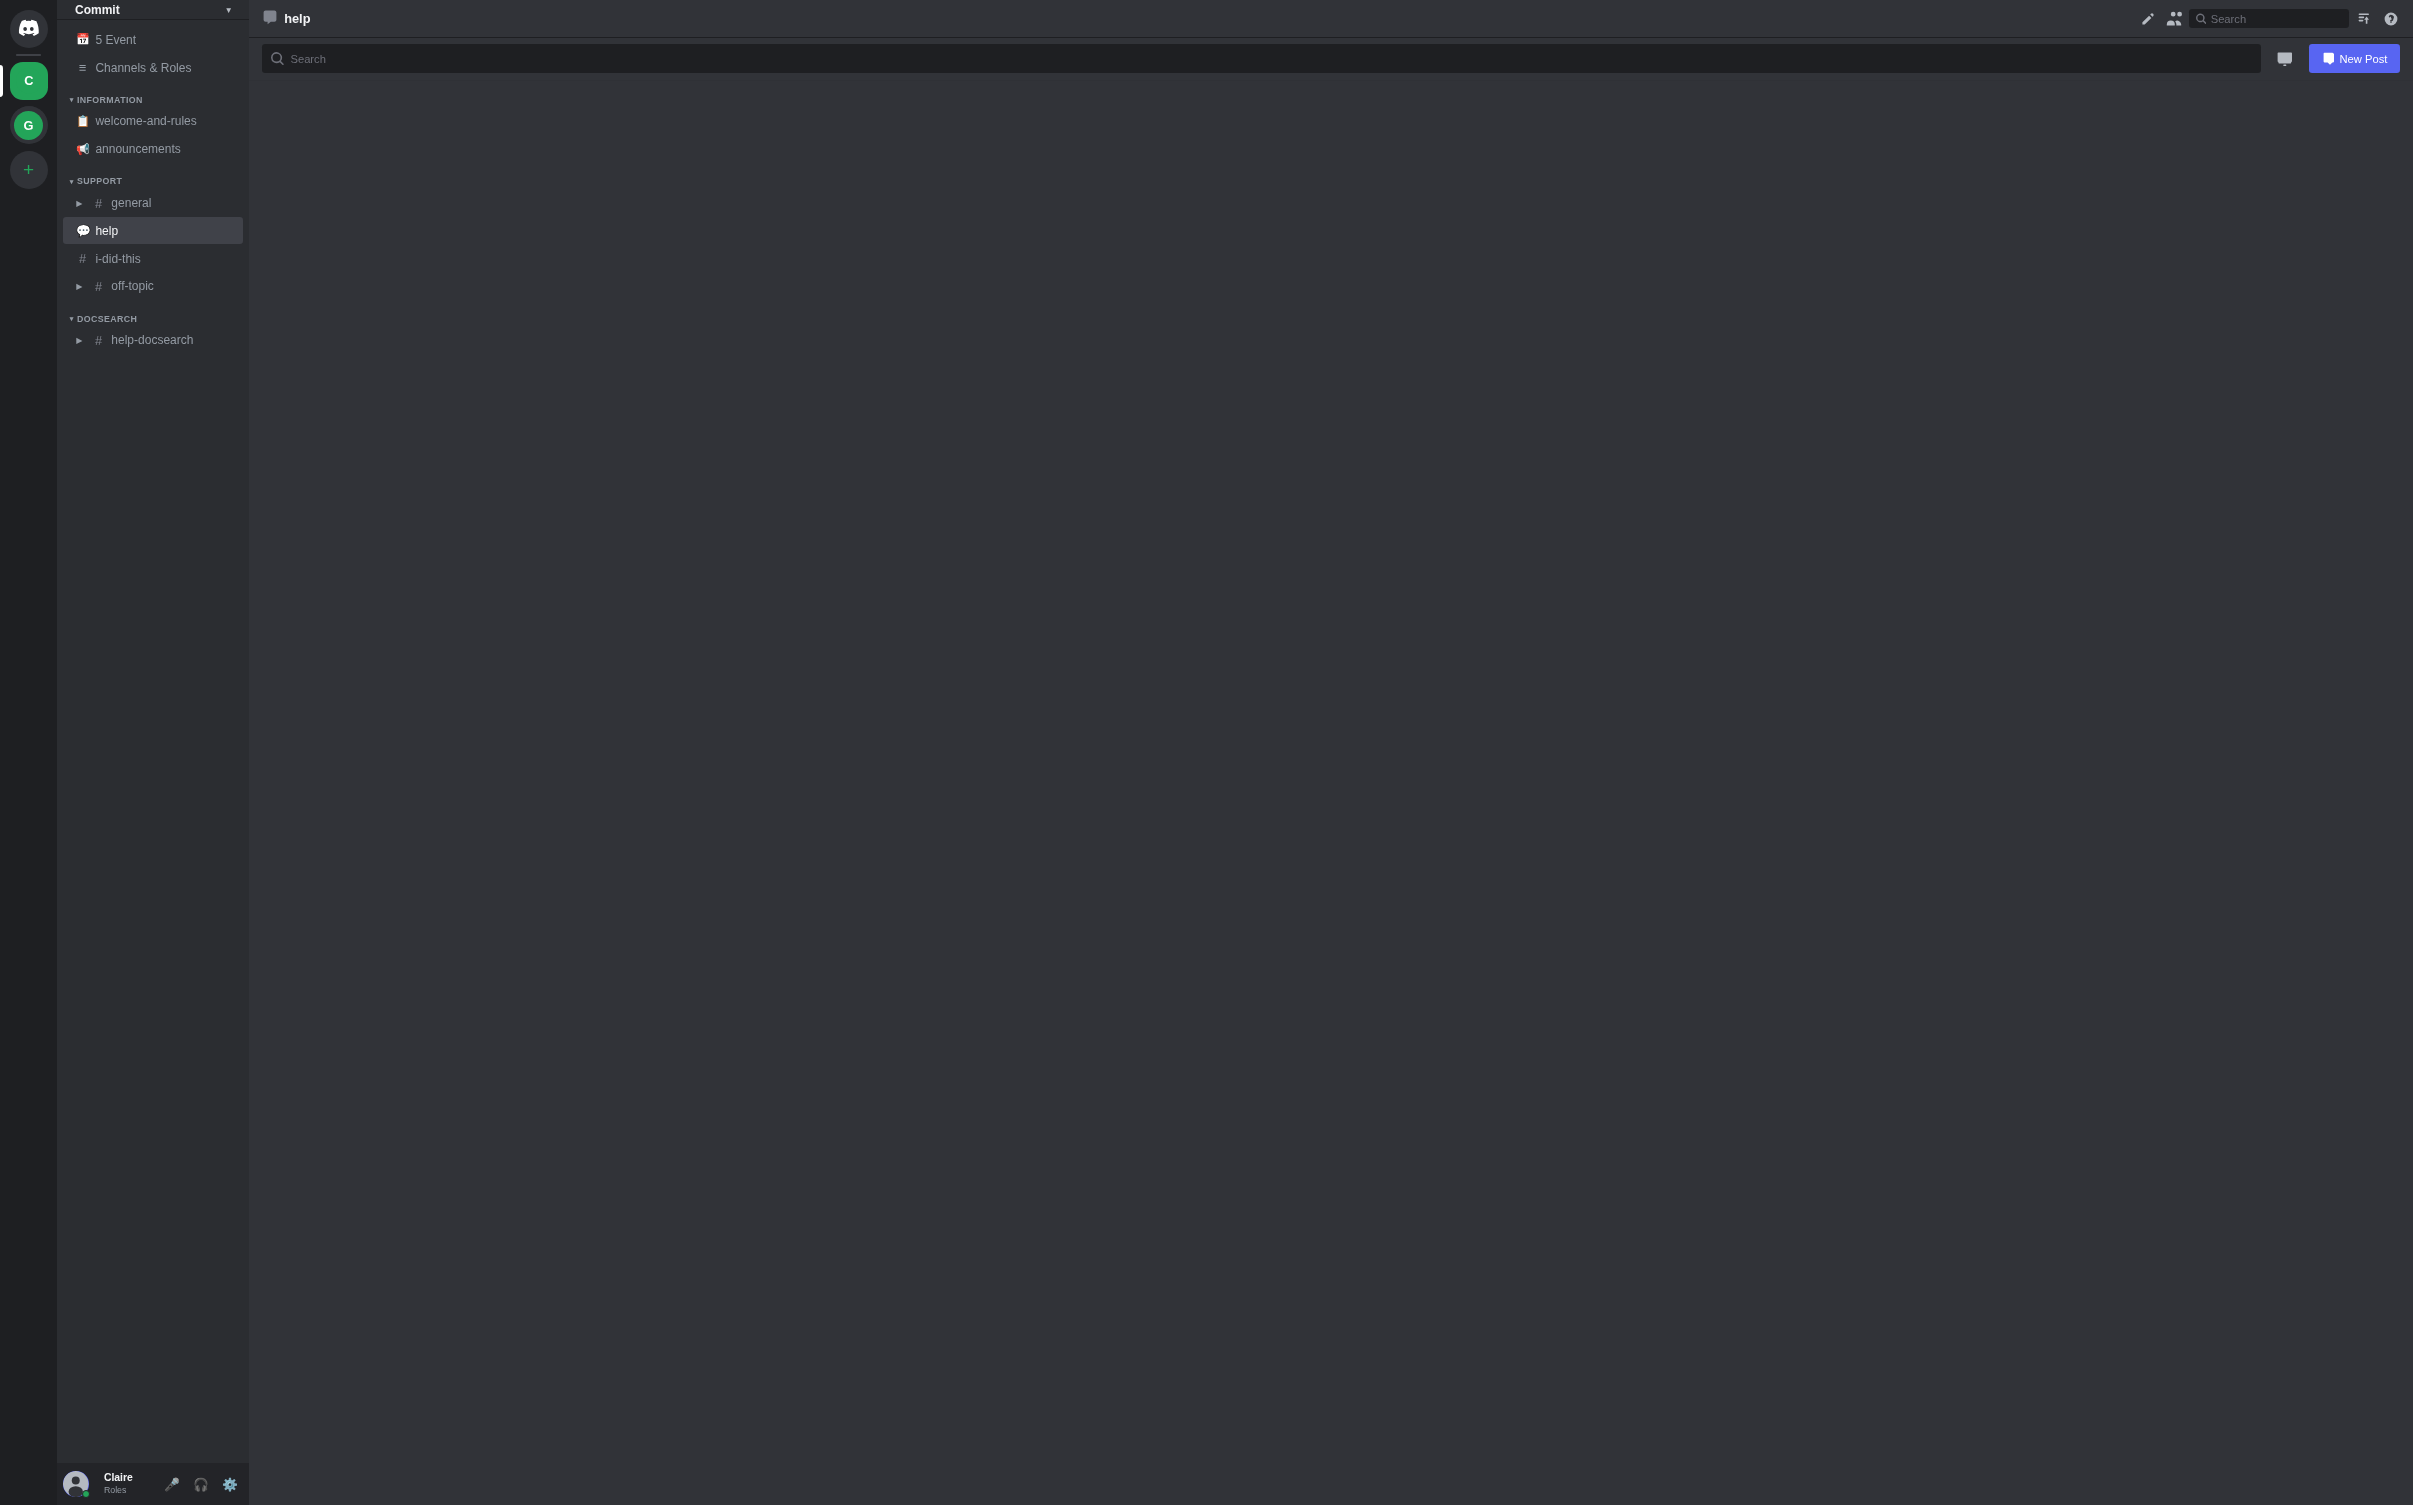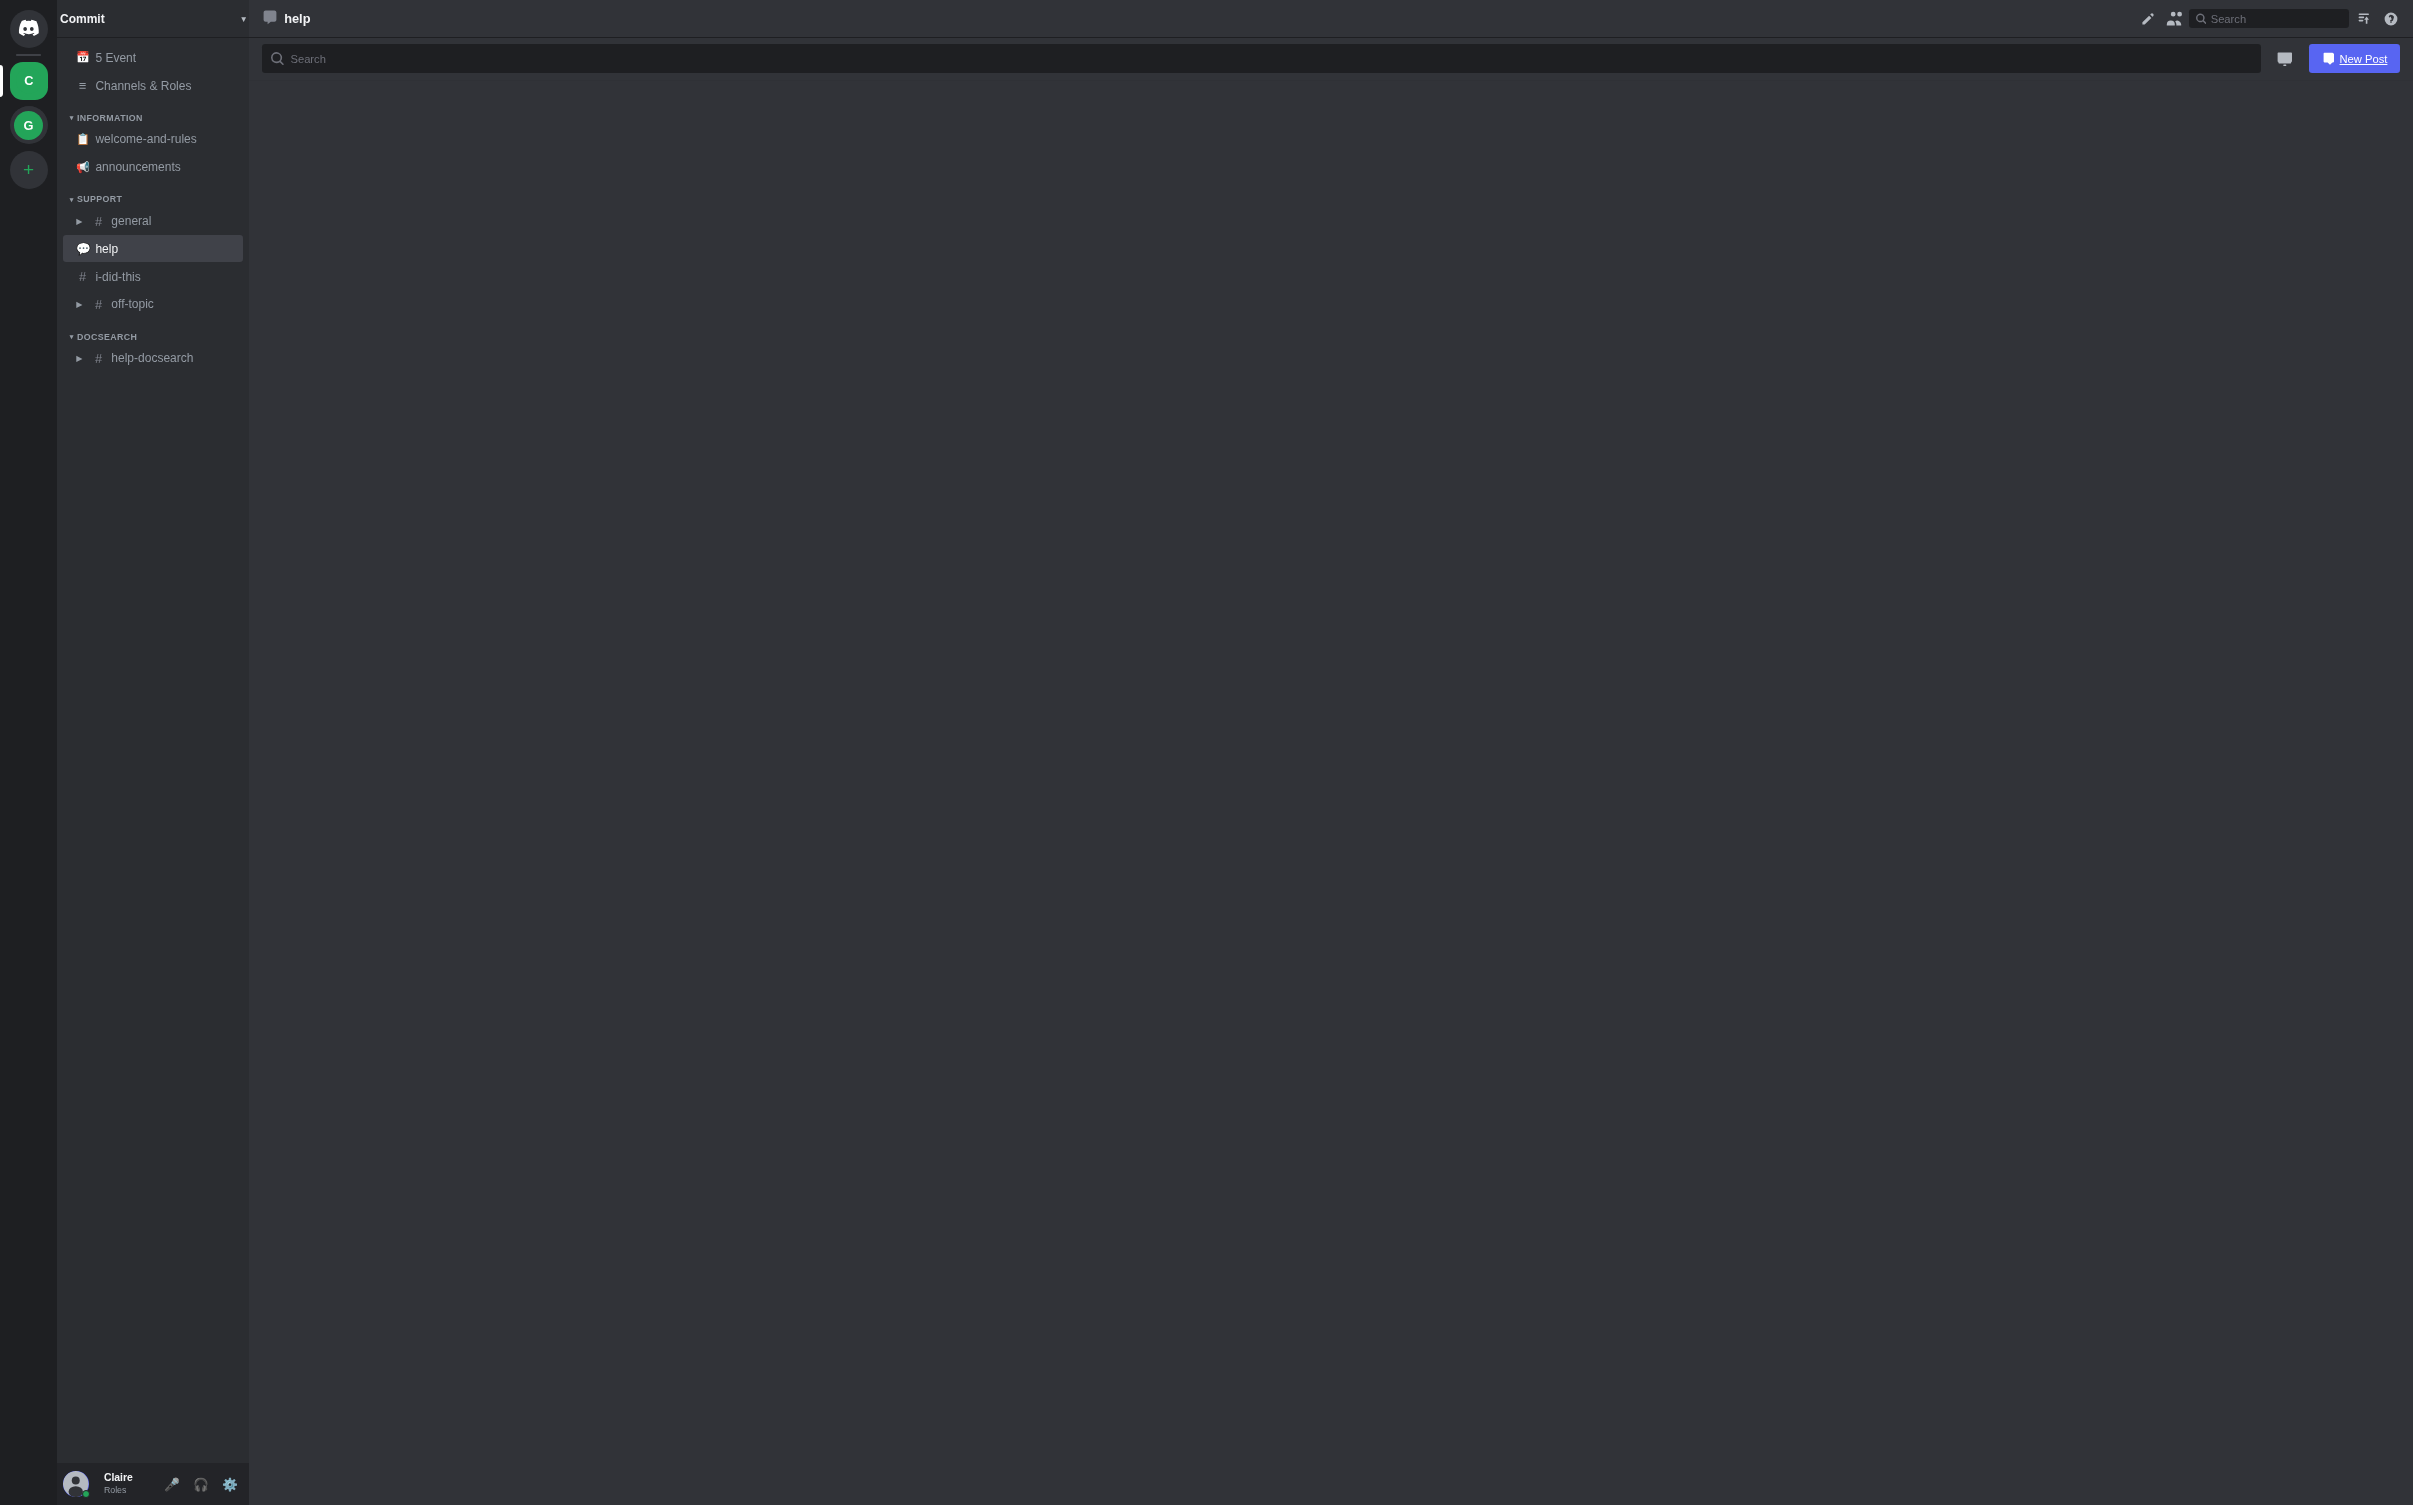--- a/index.html
+++ b/index.html
@@ -80,24 +80,24 @@
     
     .channel-sidebar {
       width: 192px;
       background: #2b2d31;
       display: flex;
       flex-direction: column;
       flex-shrink: 0;
     }
 
     .sidebar-header {
-      height: 38px;
-      display: flex;
-      align-items: center;
-      padding: 0 3px;
+      height: 20px;
+      display: flex;
+      align-items: center;
+      padding: 0 18px;
       border-bottom: 0.8px solid #1e1f22;
       cursor: pointer;
       justify-content: space-between;
     }
 
     .sidebar-header-left {
       display: flex;
       align-items: center;
       gap: 6.4px;
     }
@@ -380,21 +380,20 @@
       gap: 4.8px;
       background: #5865f2;
       color: #fff;
       border: none;
       border-radius: 3.2px;
       padding: 4.8px 12.8px;
       font-size: 11.2px;
       font-weight: 500;
       cursor: pointer;
       height: 29px;
-      text-decoration: underline;
     }
 
     
     .discord-logo {
       width: 22.3px;
       height: 22.3px;
       fill: white;
     }
   </style>
 </head>

